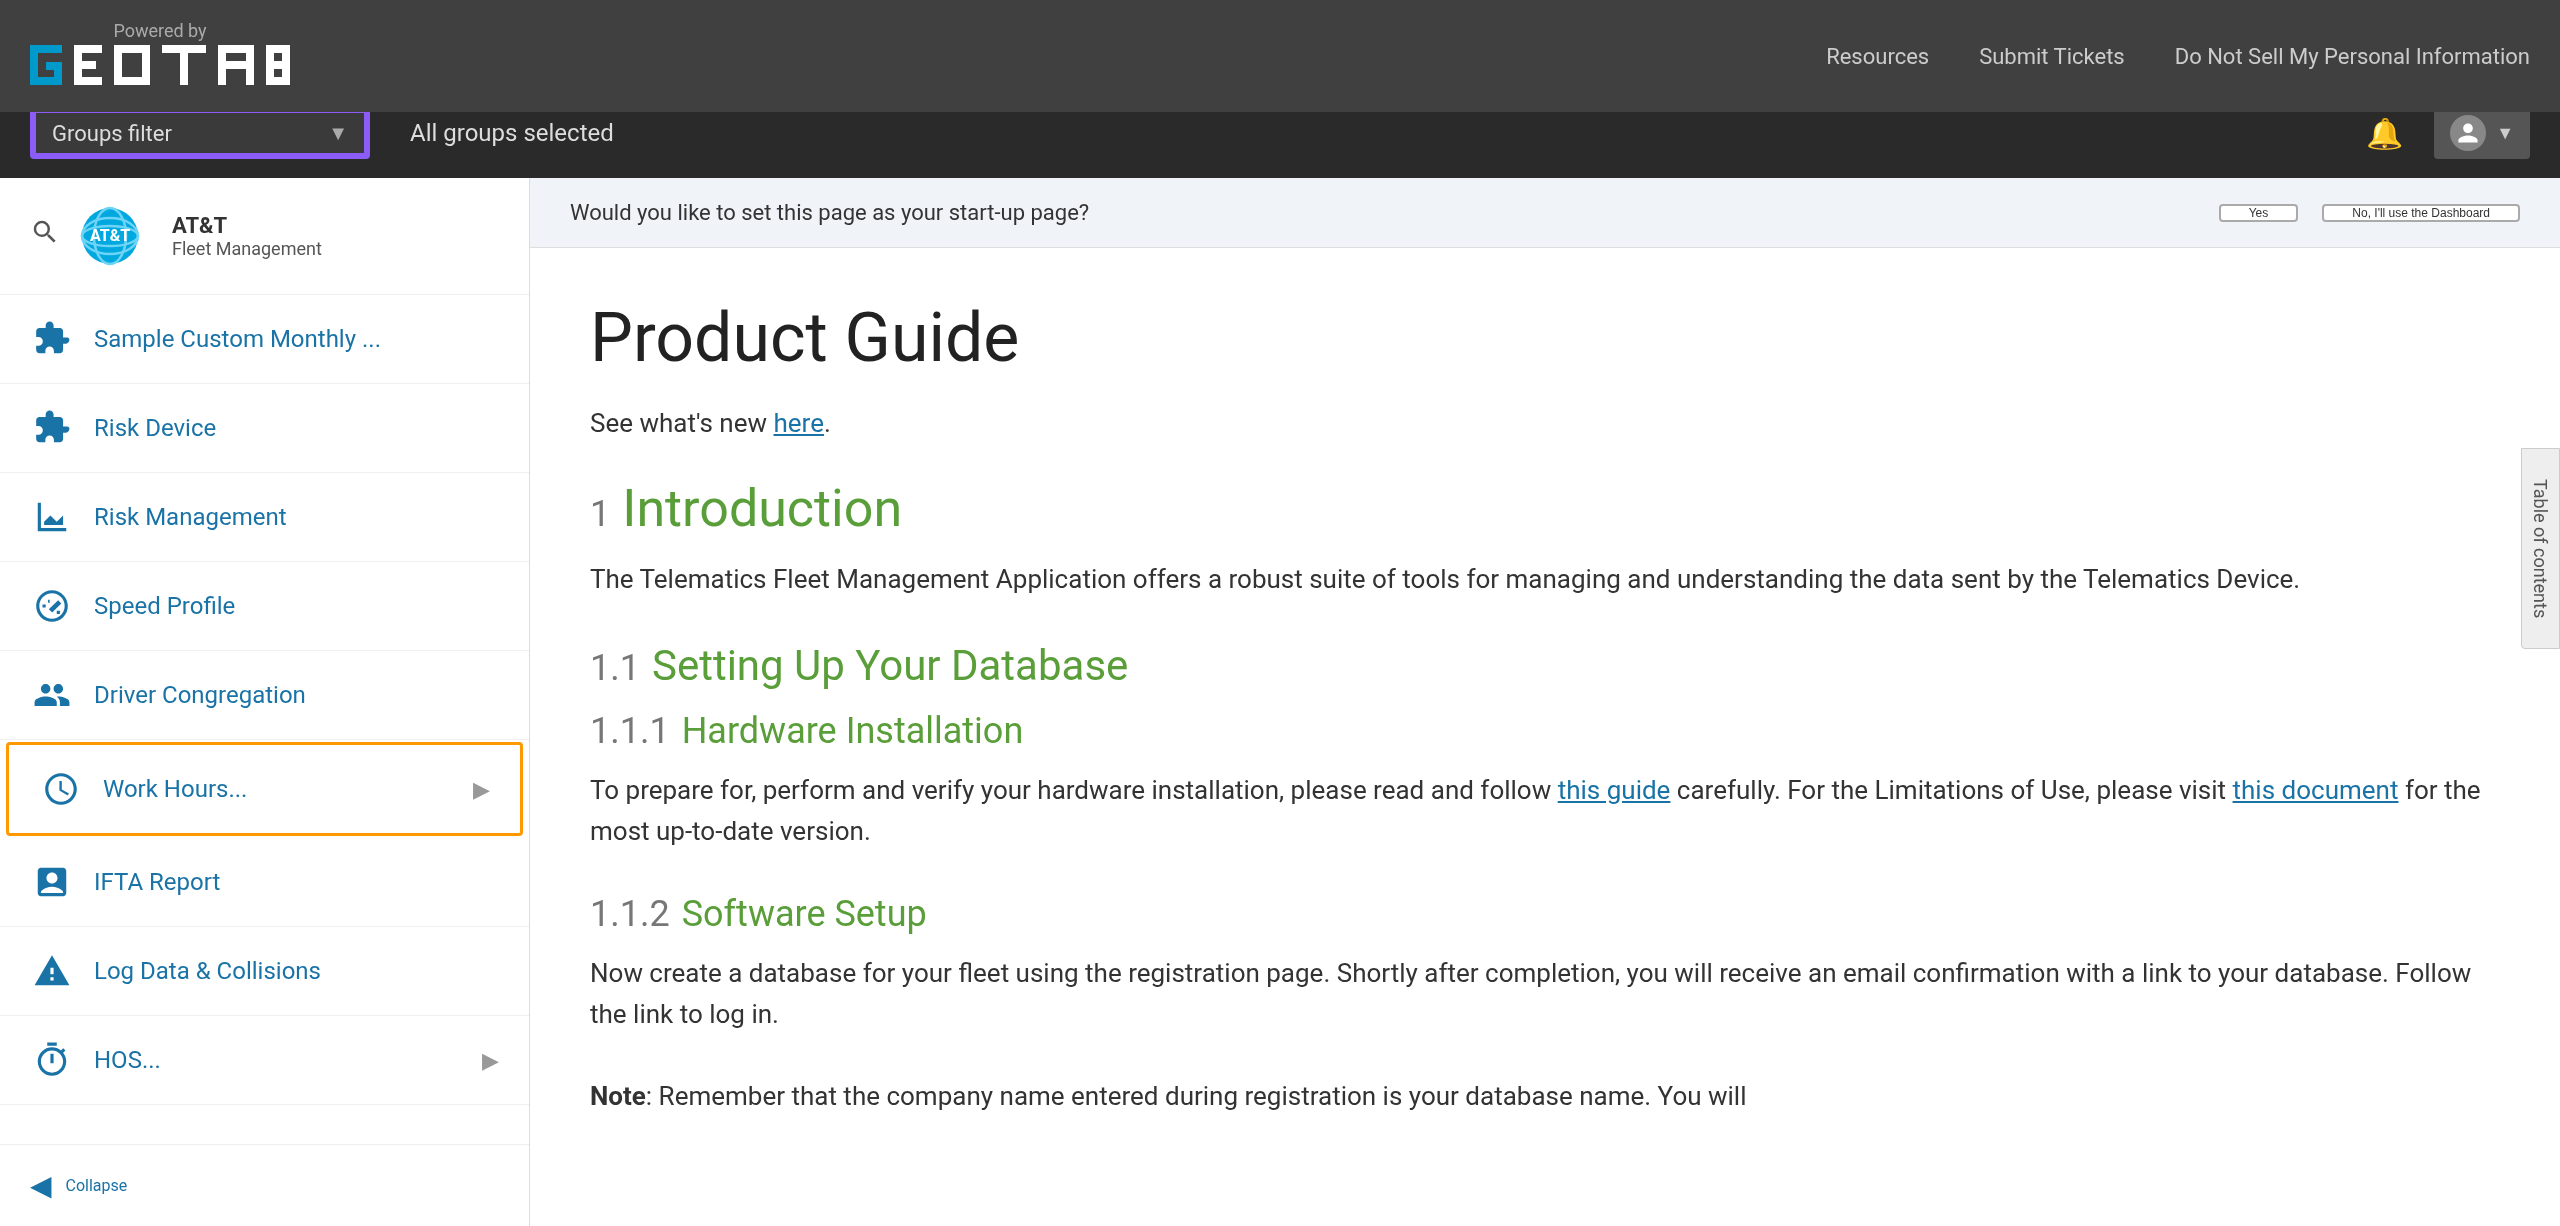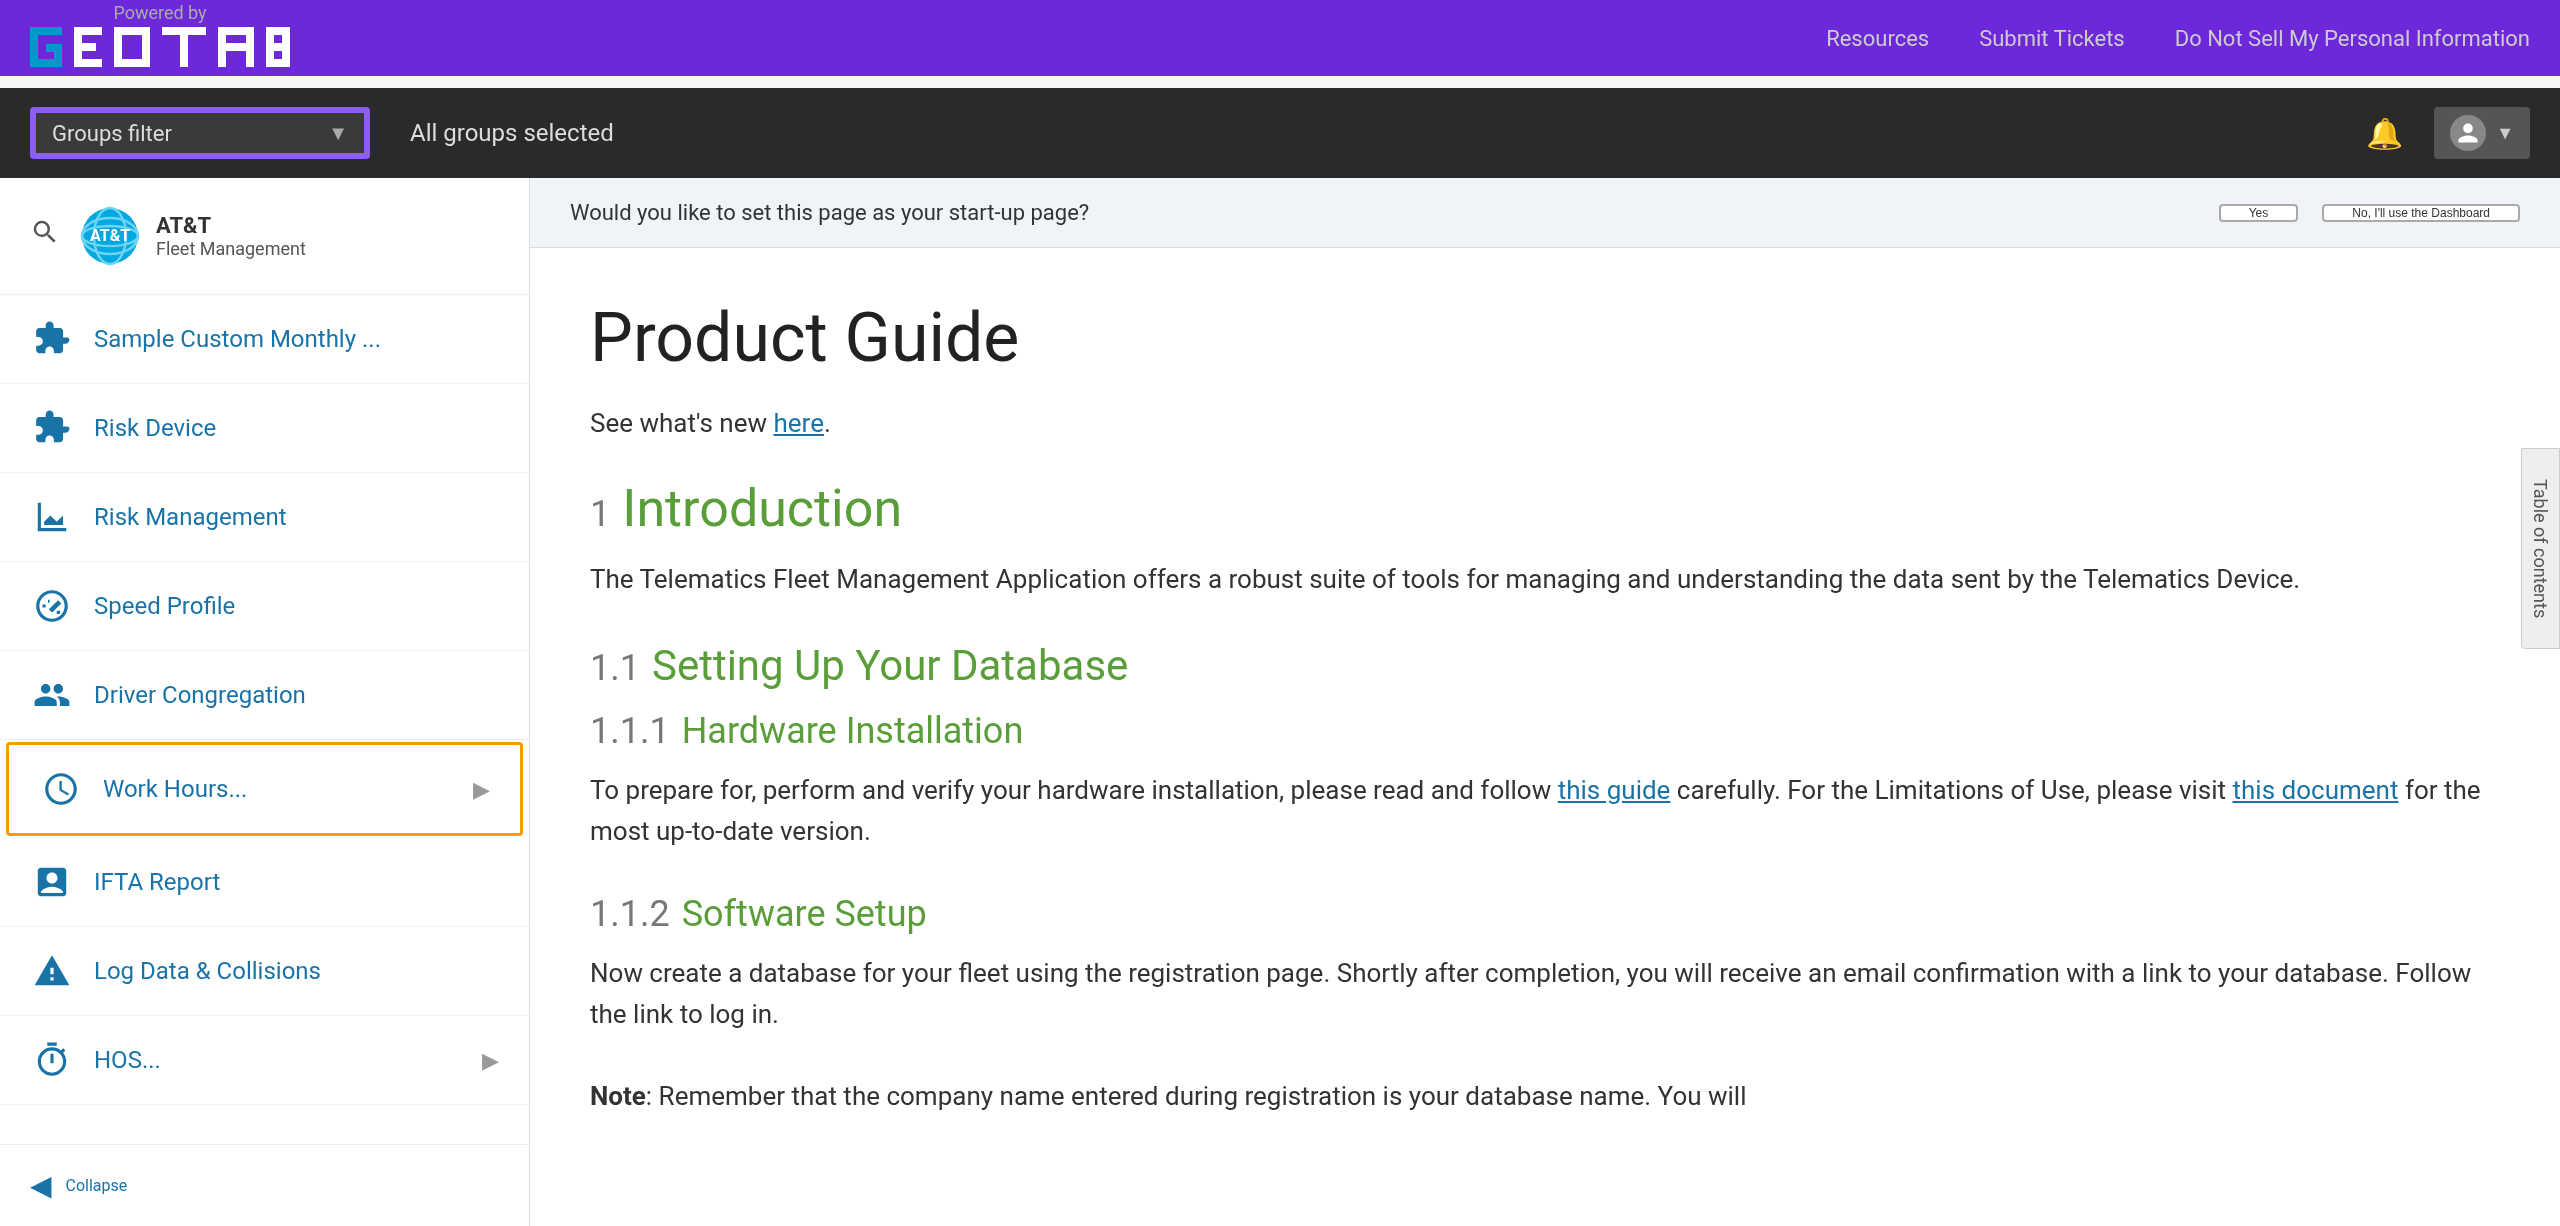--- a/index.html
+++ b/index.html
@@ -1,21 +1,21 @@
 <!DOCTYPE html>
 <html><head>
   <meta charset="utf-8">
   <style>
     * { box-sizing: border-box; margin: 0; padding: 0; }
     body { font-family: 'Roboto', Arial, sans-serif; font-size: 14px; background: #f5f5f5; overflow: hidden; width: 2560px; height: 1226px; }
 
     
     .top-nav {
-      background: #6d28d9;
-      height: 76px;
+      background: #404040;
+      height: 112px;
       display: flex;
       align-items: center;
       justify-content: space-between;
       padding: 16px 30px;
       position: fixed;
       top: 0; left: 0; right: 0;
       z-index: 100;
     }
     .top-nav-left {
       display: flex;
@@ -156,21 +156,21 @@
     .search-icon-btn {
       color: #555;
       font-size: 32px;
       cursor: pointer;
       background: none;
       border: none;
     }
     .att-logo {
       display: flex;
       align-items: center;
-      gap: 16px;
+      gap: 32px;
     }
     .att-circle {
       width: 60px;
       height: 60px;
     }
     .att-logo-text {
       display: flex;
       flex-direction: column;
     }
     .att-name {

